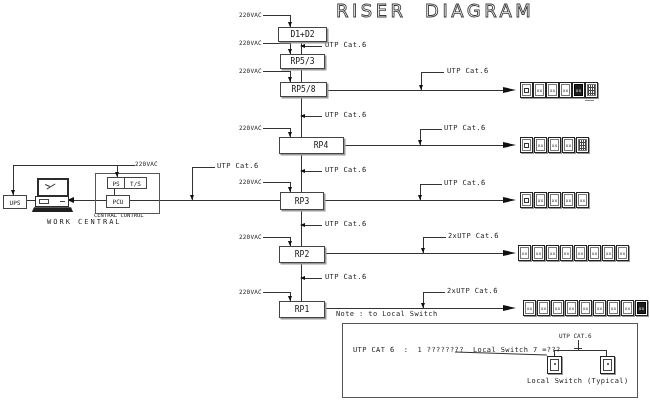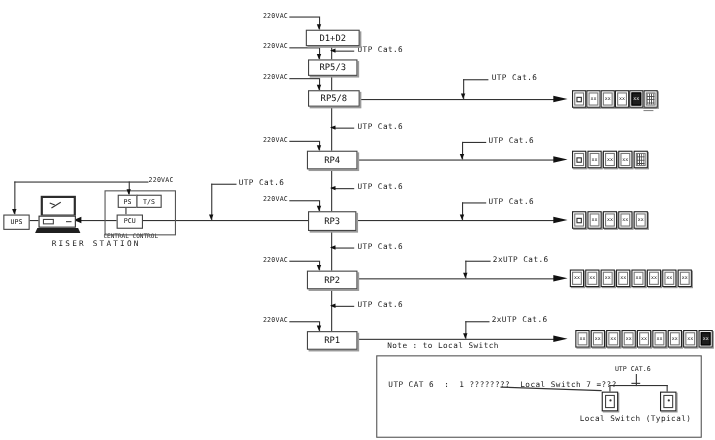--- a/index.html
+++ b/index.html
@@ -56,33 +56,34 @@
   .cpu .slot{position:absolute;left:3px;width:8px;height:3px;border:1px solid #444;top:2px;}
   .cpu .slot2{position:absolute;right:3px;width:5px;height:1px;background:#444;top:4px;}
   .kbd{position:absolute;left:33px;top:207px;width:39px;height:5px;background:#1f1f1f;
       transform:perspective(20px) rotateX(25deg);z-index:3;}
 </style>
 </head>
 <body>
 
 <div id="canvas">
 
+  <div class="title">RISER  DIAGRAM</div>
 
   <div class="vline" style="left:301px;top:40px;height:261px;"></div>
 
   <div class="rbox" style="left:278px;top:27px;width:47px;height:13px;">
       <span>D1+D2</span>
     </div>
   <div class="rbox" style="left:280px;top:54px;width:43px;height:13px;">
       <span>RP5/3</span>
     </div>
   <div class="rbox" style="left:280px;top:82px;width:45px;height:13px;">
       <span>RP5/8</span>
     </div>
-  <div class="rbox" style="left:279px;top:137px;width:44px;height:15px;">
+  <div class="rbox" style="left:279px;top:137px;width:44px;height:15px;padding-left:19px;">
       <span>RP4</span>
     </div>
   <div class="rbox" style="left:280px;top:192px;width:42px;height:16px;">
       <span>RP3</span>
     </div>
   <div class="rbox" style="left:279px;top:246px;width:44px;height:15px;">
       <span>RP2</span>
     </div>
   <div class="rbox" style="left:279px;top:301px;width:44px;height:15px;">
       <span>RP1</span>
@@ -195,41 +196,41 @@
 
   <div class="monitor">
     <div class="cursor-line"></div>
     <div class="cursor-line2"></div>
   </div>
   <div class="cpu">
     <div class="slot"></div>
     <div class="slot2"></div>
   </div>
   <div class="kbd"></div>
-  <span class="lbl" style="left:47px;top:219px;font-size:7px;letter-spacing:2px;">RISER STATION</span>
+  <span class="lbl" style="left:47px;top:219px;font-size:7px;letter-spacing:2px;">WORK CENTRAL</span>
 
   <div class="outline-box" style="left:95px;top:173px;width:63px;height:39px;"></div>
   <div class="wbox" style="left:107px;top:177px;width:16px;height:10px;font-size:6px;">
       <span>PS</span>
     </div>
   <div class="wbox" style="left:124px;top:177px;width:21px;height:10px;font-size:6px;">
       <span>T/S</span>
     </div>
   <div class="vline" style="left:114px;top:187px;height:8px;"></div>
   <div class="wbox" style="left:106px;top:195px;width:22px;height:11px;font-size:6px;">
       <span>PCU</span>
     </div>
   <span class="lbl" style="left:94px;top:213px;font-size:5.5px;">CENTRAL CONTROL</span>
 
   <div class="vline" style="left:192px;top:167px;height:33px;"></div>
   <div class="hline" style="left:192px;top:167px;width:23px;"></div>
   <span class="lbl utp" style="left:217px;top:163px;">UTP Cat.6</span>
   <div class="arrow-d" style="left:190px;top:195px;"></div>
 
-  <span class="lbl note" style="left:352px;top:311px;">Note : to Local Switch</span>
+  <span class="lbl note" style="left:336px;top:311px;">Note : to Local Switch</span>
   <div class="outline-box" style="left:342px;top:323px;width:294px;height:73px;"></div>
   <span class="lbl note" style="left:353px;top:347px;">UTP CAT 6  :  1 ????????  Local Switch 7 =???</span>
   <div class="hline" style="left:455px;top:353px;width:92px;transform:rotate(2deg);"></div>
 
   <span class="lbl small" style="left:559px;top:333px;">UTP CAT.6</span>
   <div class="vline" style="left:578px;top:340px;height:11px;"></div>
   <div class="hline" style="left:574px;top:348px;width:8px;"></div>
   <div class="vline" style="left:554px;top:350px;height:7px;"></div>
   <div class="hline" style="left:554px;top:350px;width:53px;"></div>
   <div class="vline" style="left:606px;top:350px;height:7px;"></div>

